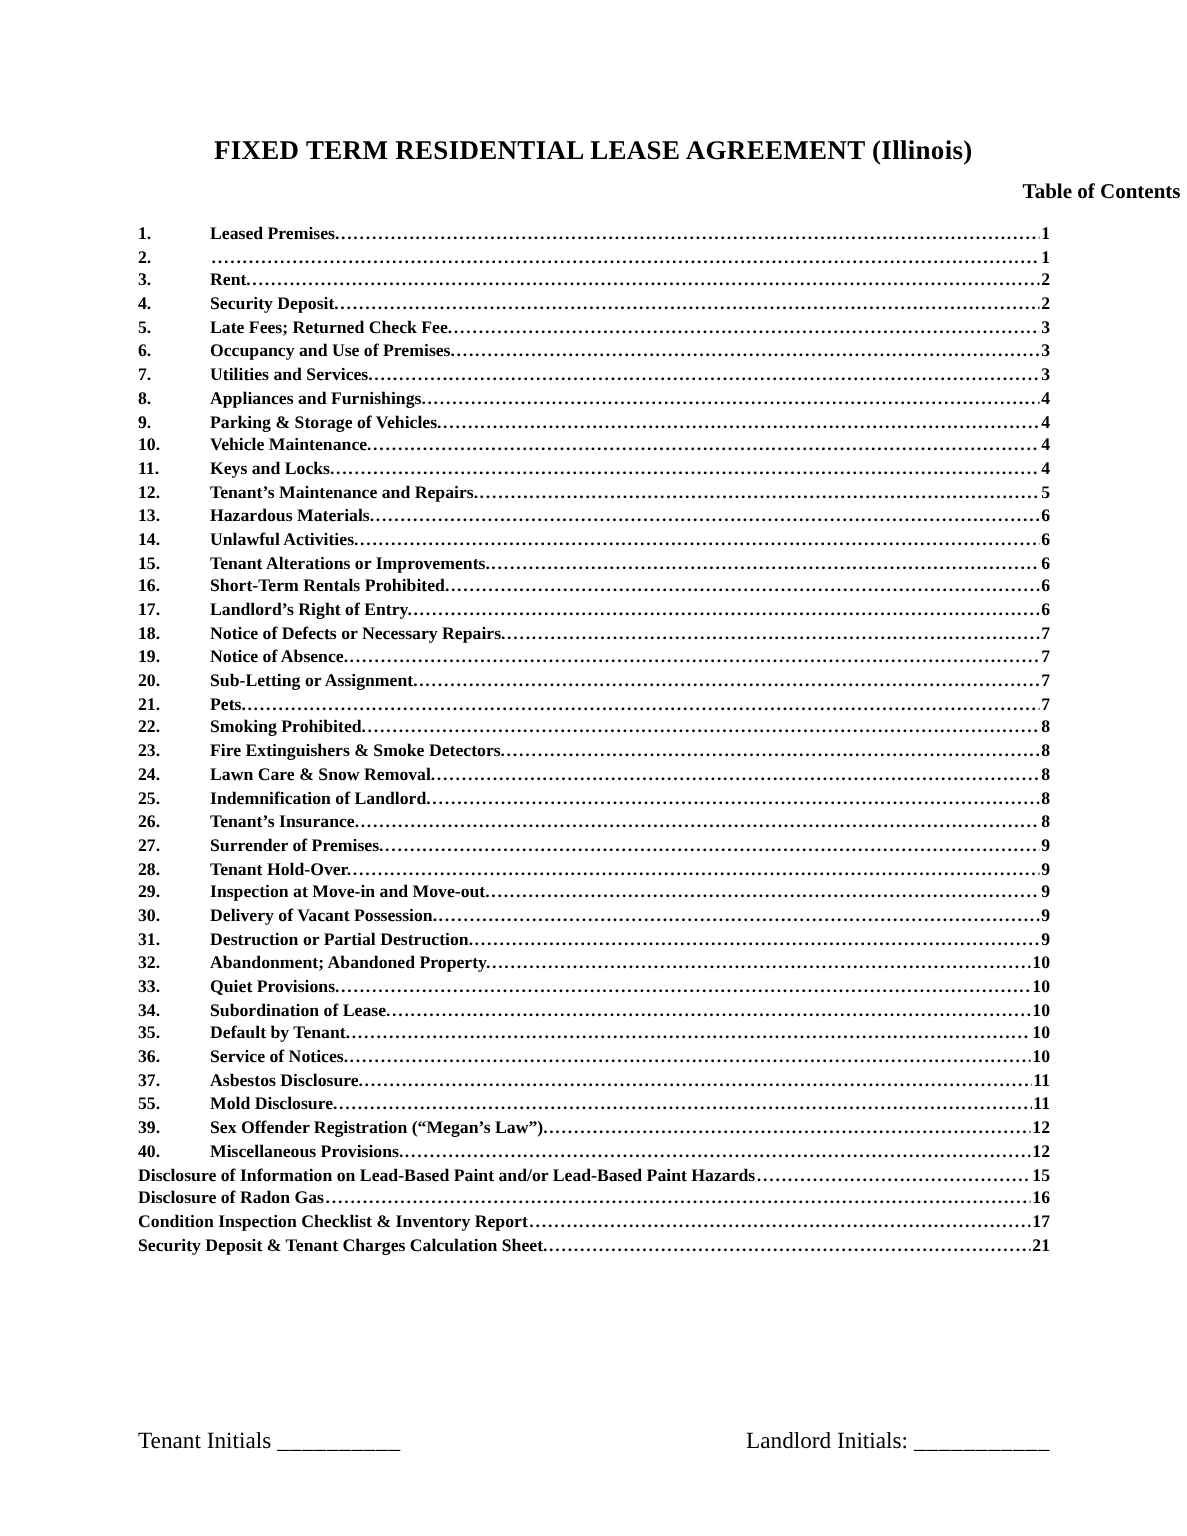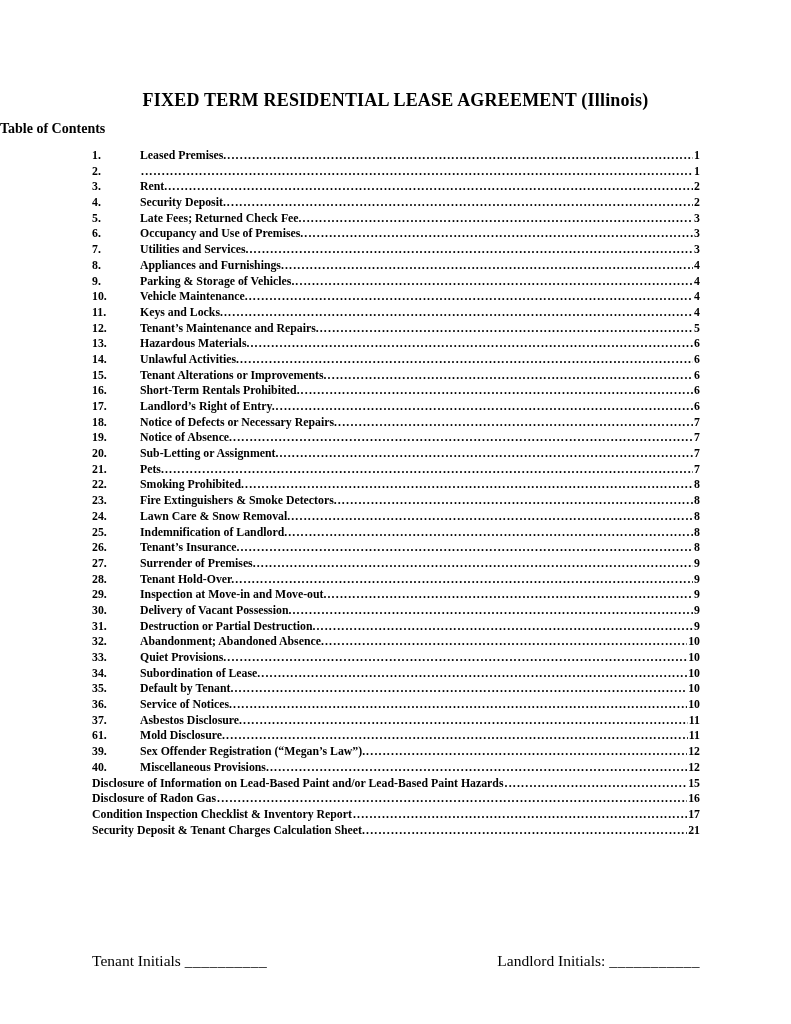--- a/index.html
+++ b/index.html
@@ -11,22 +11,22 @@
   }
   .page { position: relative; width: 791px; height: 1024px; overflow: hidden; }
 
   .doc-title {
     position: absolute; top: 90px; left: 0; right: 0;
     text-align: center;
     font-size: 18px; font-weight: 700;
     letter-spacing: 0.2px;
   }
   .doc-subtitle {
-    position: absolute; top: 121px; left: 0; right: 17px;
-    text-align: left;
+    position: absolute; top: 121px; left: 0; right: 4px;
+    text-align: right;
     font-size: 14px; font-weight: 700;
   }
 
   .toc {
     position: absolute; top: 148px; left: 92px; width: 608px;
   }
   .toc-row {
     display: flex; align-items: baseline;
     height: 15.7px;
     font-size: 11.8px; font-weight: 700;
@@ -269,21 +269,21 @@
 
   <div class="toc-row">
     <span class="toc-num">31.</span>
     <span class="toc-title">Destruction or Partial Destruction.</span>
     <span class="toc-leader">................................................................................................................................................................................................................................................................................................................................................................................................................</span>
     <span class="toc-page">9</span>
   </div>
 
   <div class="toc-row">
     <span class="toc-num">32.</span>
-    <span class="toc-title">Abandonment; Abandoned Absence.</span>
+    <span class="toc-title">Abandonment; Abandoned Property.</span>
     <span class="toc-leader">................................................................................................................................................................................................................................................................................................................................................................................................................</span>
     <span class="toc-page">10</span>
   </div>
 
   <div class="toc-row">
     <span class="toc-num">33.</span>
     <span class="toc-title">Quiet Provisions.</span>
     <span class="toc-leader">................................................................................................................................................................................................................................................................................................................................................................................................................</span>
     <span class="toc-page">10</span>
   </div>
@@ -310,21 +310,21 @@
   </div>
 
   <div class="toc-row">
     <span class="toc-num">37.</span>
     <span class="toc-title">Asbestos Disclosure.</span>
     <span class="toc-leader">................................................................................................................................................................................................................................................................................................................................................................................................................</span>
     <span class="toc-page">11</span>
   </div>
 
   <div class="toc-row">
-    <span class="toc-num">61.</span>
+    <span class="toc-num">55.</span>
     <span class="toc-title">Mold Disclosure.</span>
     <span class="toc-leader">................................................................................................................................................................................................................................................................................................................................................................................................................</span>
     <span class="toc-page">11</span>
   </div>
 
   <div class="toc-row">
     <span class="toc-num">39.</span>
     <span class="toc-title">Sex Offender Registration (“Megan’s Law”).</span>
     <span class="toc-leader">................................................................................................................................................................................................................................................................................................................................................................................................................</span>
     <span class="toc-page">12</span>

